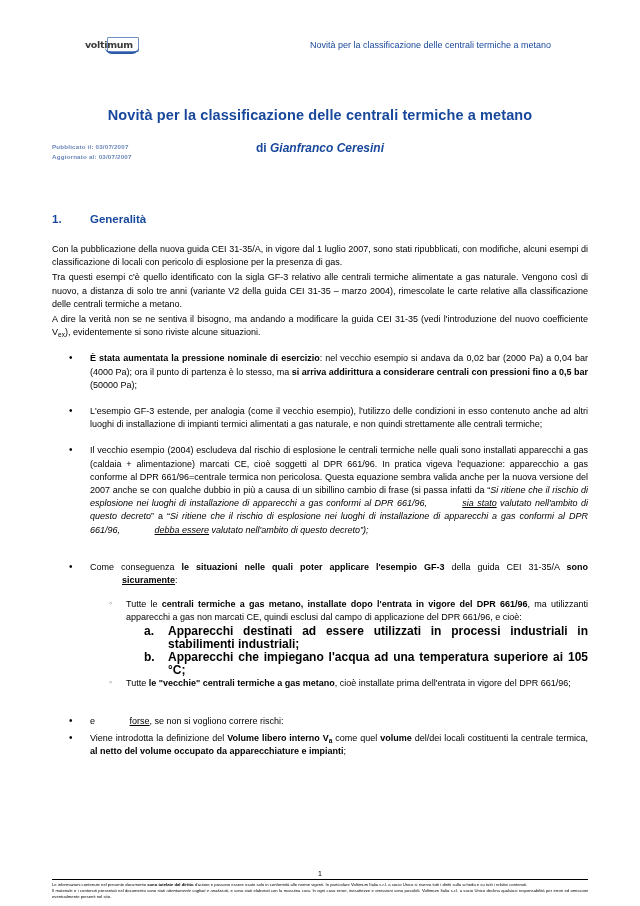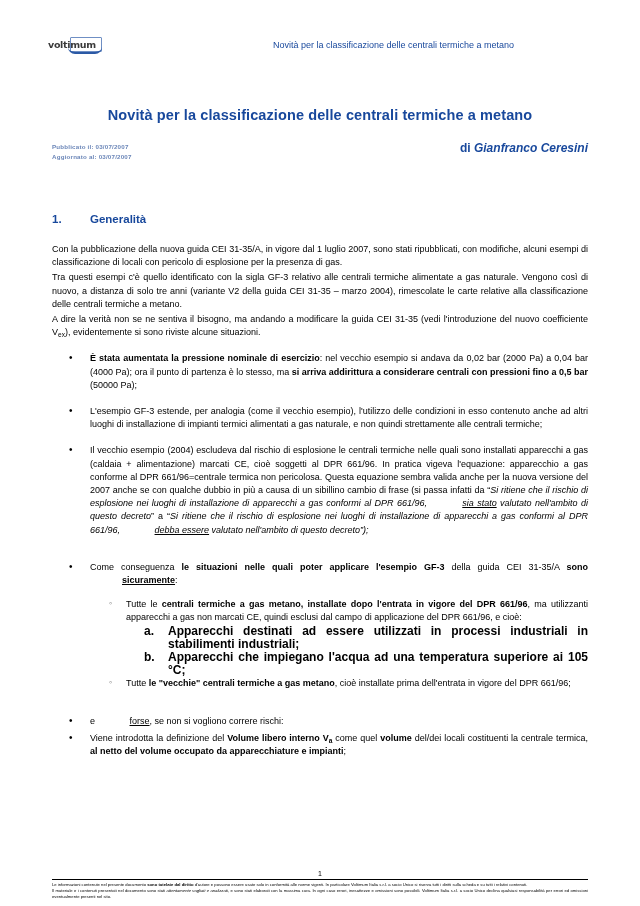--- a/index.html
+++ b/index.html
@@ -20,21 +20,21 @@
     height: 906px;
     position: relative;
     box-sizing: border-box;
     padding: 0 52px;
   }
 
   
   .header {
     display: flex;
     align-items: flex-start;
-    justify-content: flex-start;
+    justify-content: center;
     padding-top: 38px;
     height: 30px;
   }
   .logo {
     width: 62px;
     height: 16px;
     position: relative;
     flex: 0 0 auto;
     margin-left: -4px;
   }
@@ -94,21 +94,21 @@
     position: absolute;
     left: 0;
     top: 1px;
     color: #6b86b8;
     font-size: 6.2px;
     line-height: 9.5px;
     font-weight: bold;
     letter-spacing: 0.2px;
   }
   .byline {
-    text-align: right;
+    text-align: center;
     color: #18489c;
     font-size: 12px;
     font-weight: bold;
   }
   .byline i { font-style: italic; }
 
   
   .section-head {
     margin-top: 42px;
     color: #18489c;

